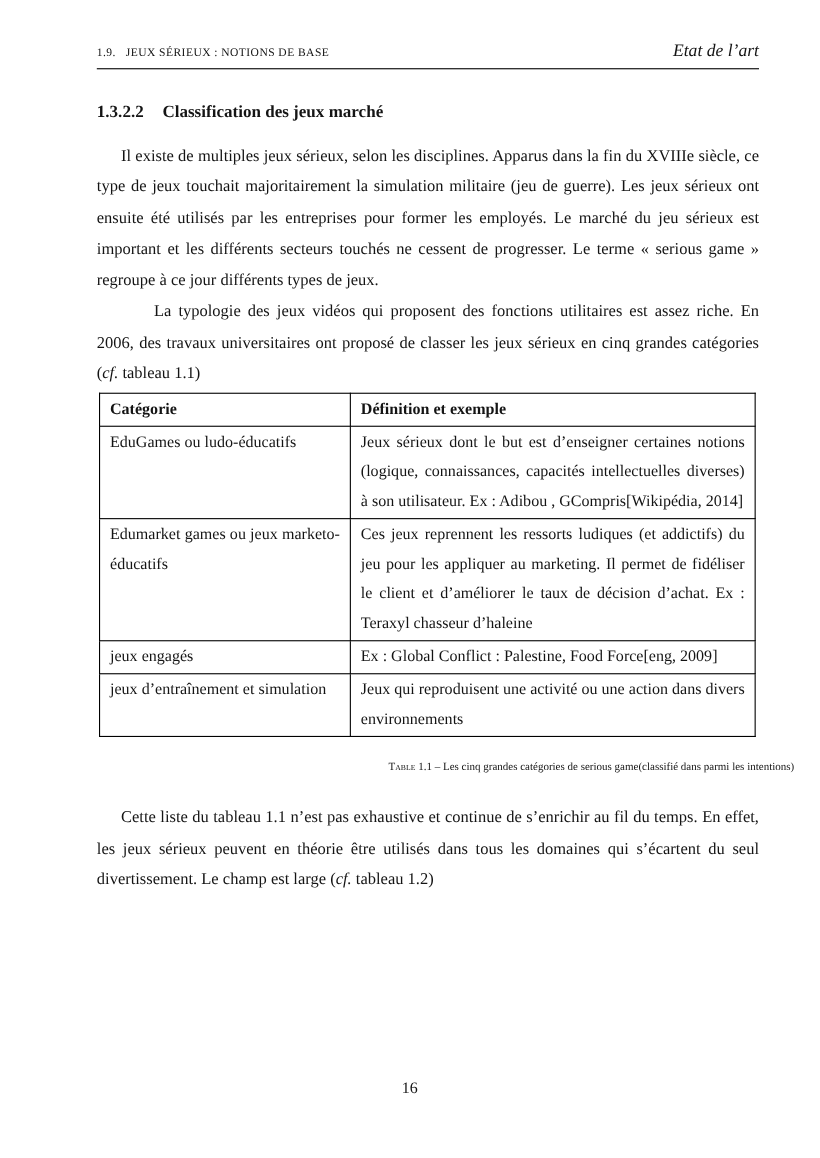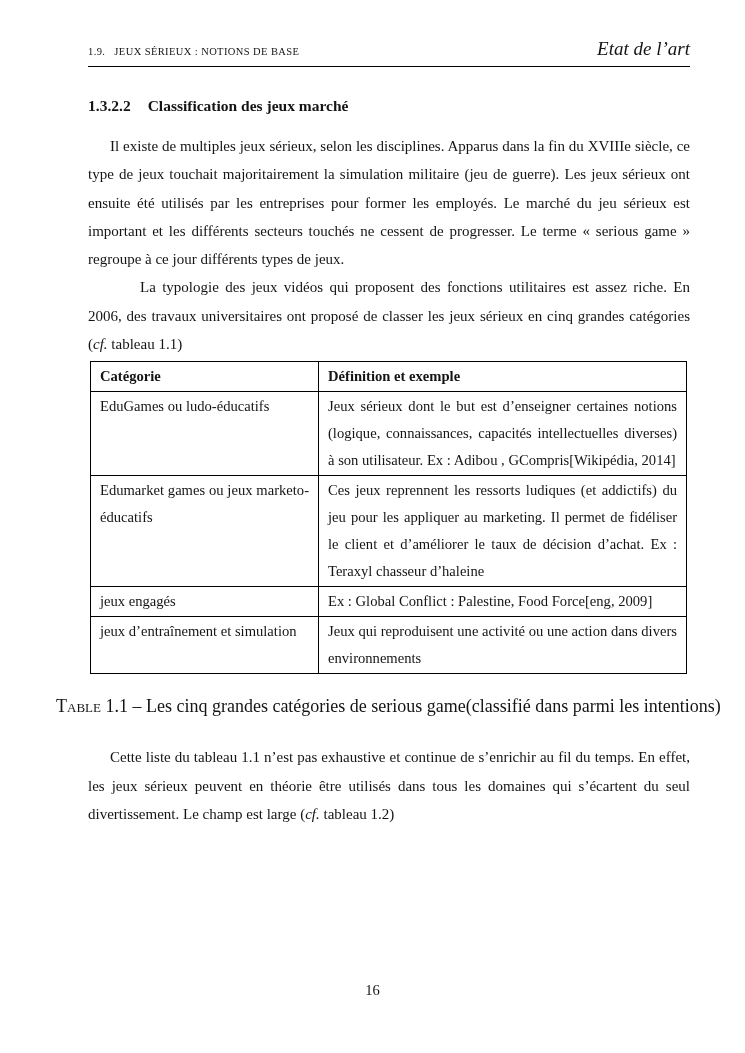--- a/index.html
+++ b/index.html
@@ -30,21 +30,21 @@
     border-bottom: 1px solid #000;
     padding-bottom: 6px;
   }
   .rh-left {
     font-size: 10.5px;
     letter-spacing: 0.4px;
   }
   .rh-left .rh-num { margin-right: 9px; }
   .rh-right {
     font-style: italic;
-    font-size: 19px;
+    font-size: 16px;
   }
   
   .section-heading {
     margin: 29px 0 0 0;
     font-size: 15.5px;
     font-weight: bold;
     line-height: 20px;
   }
   .section-heading .sec-num { margin-right: 17px; }
   
@@ -77,22 +77,22 @@
   }
   table.classification th {
     font-weight: bold;
     text-align: left;
   }
   col.c1 { width: 228px; }
   col.c2 { width: 368px; }
   
   .table-caption {
     margin: 22px -32px 0 -32px;
-    text-align: left;
-    font-size: 18px;
+    text-align: right;
+    font-size: 10px;
     white-space: nowrap;
   }
   .caption-label { font-variant: small-caps; }
   
   .page-number {
     position: absolute;
     top: 982px;
     left: 0;
     width: 745px;
     text-align: center;

